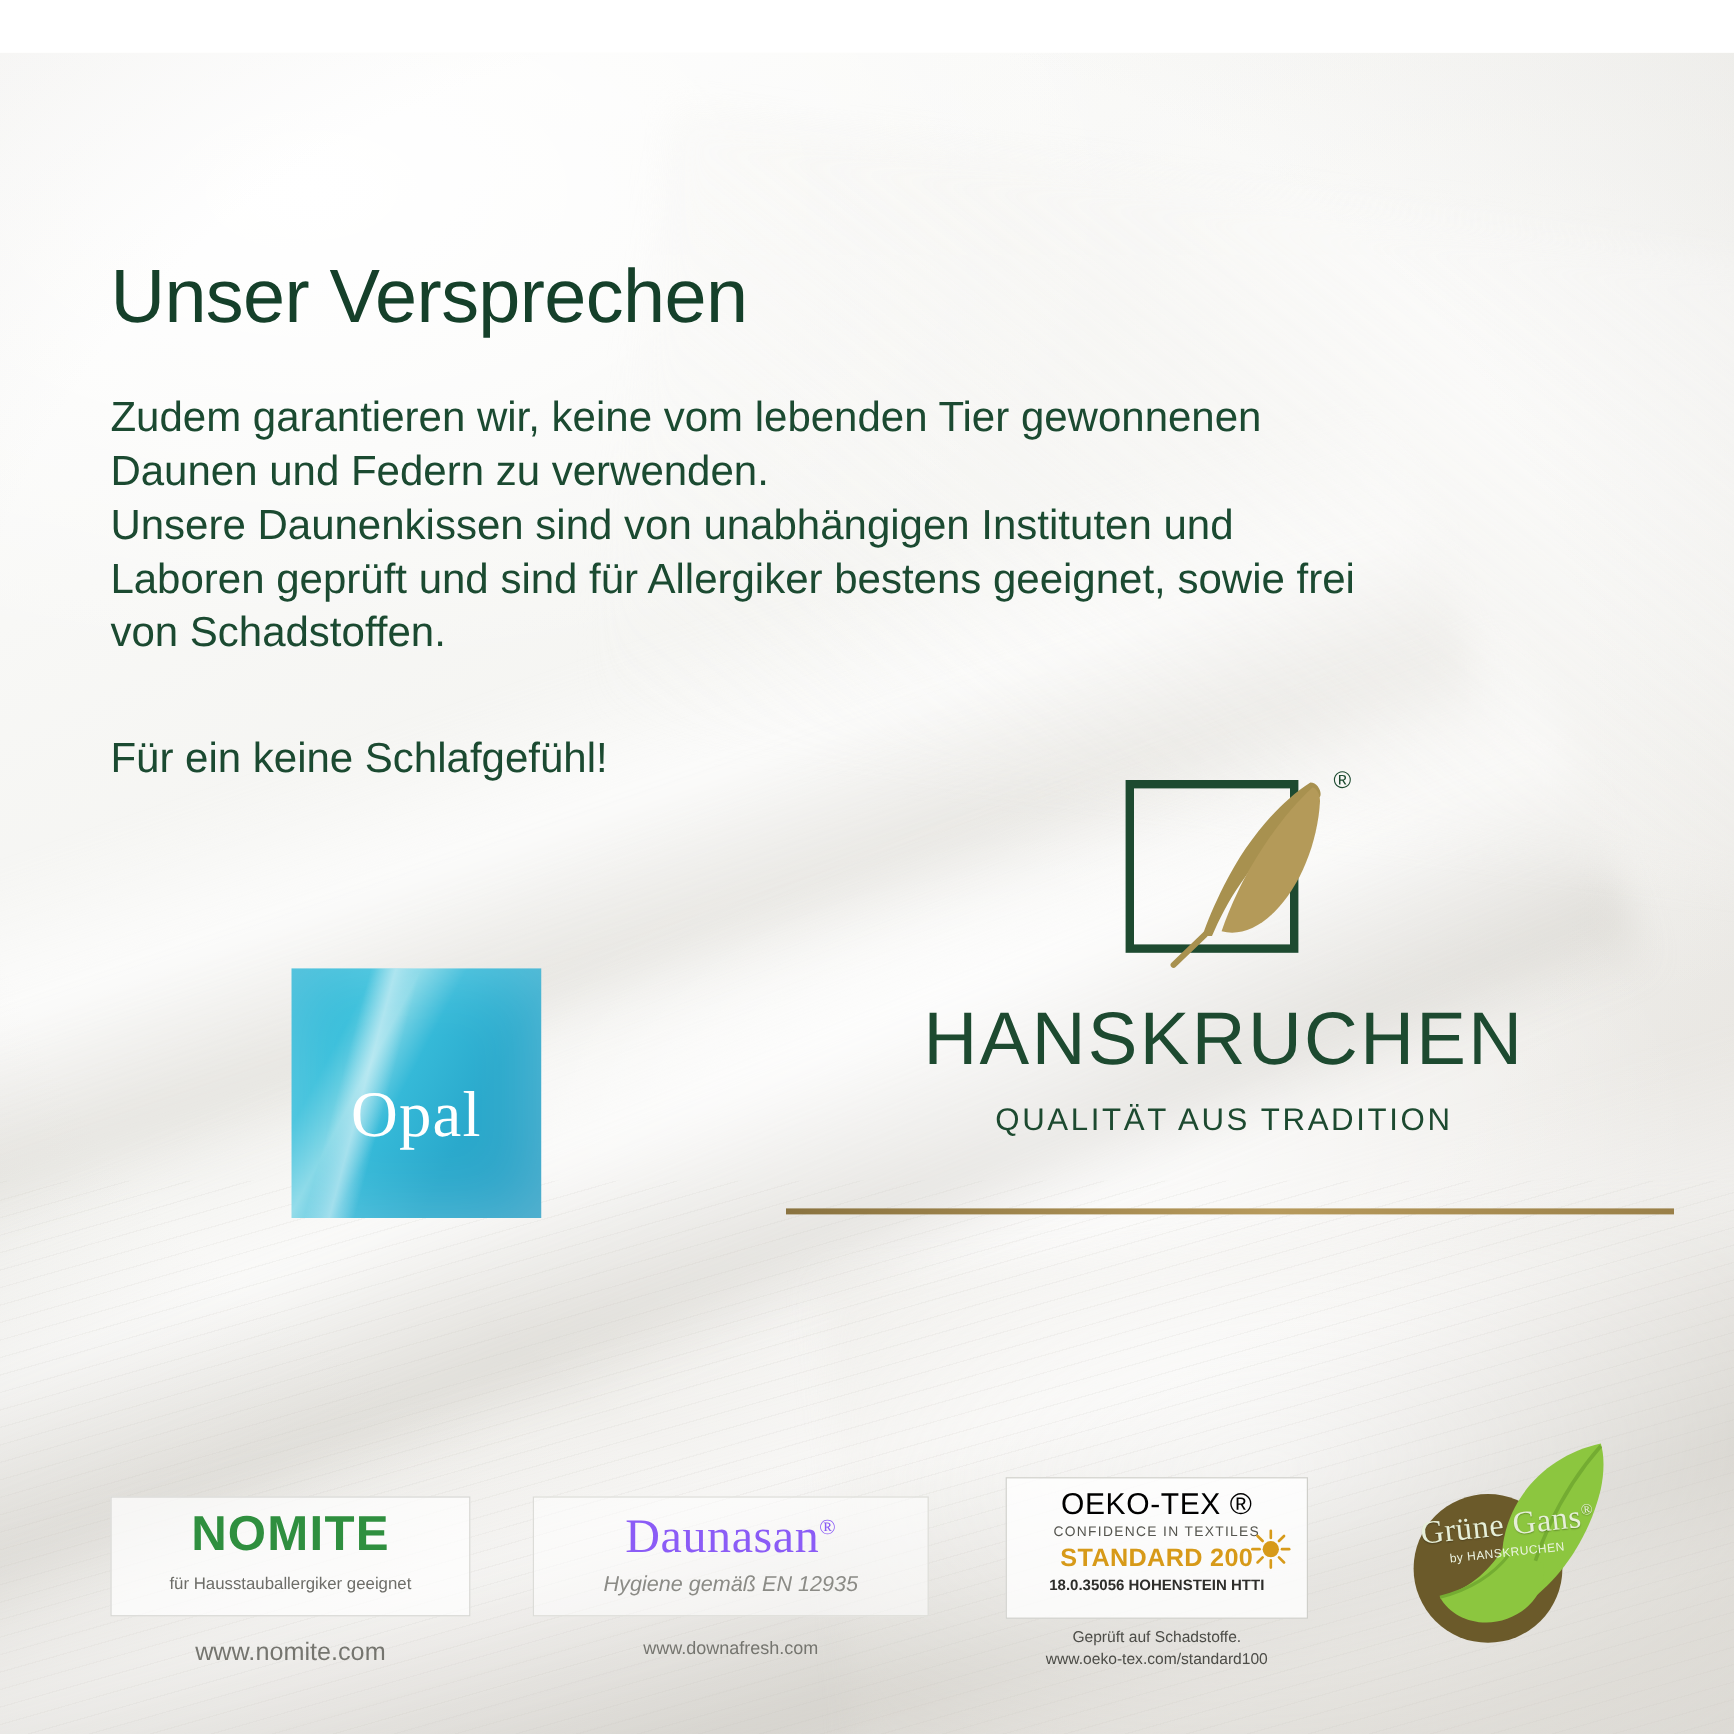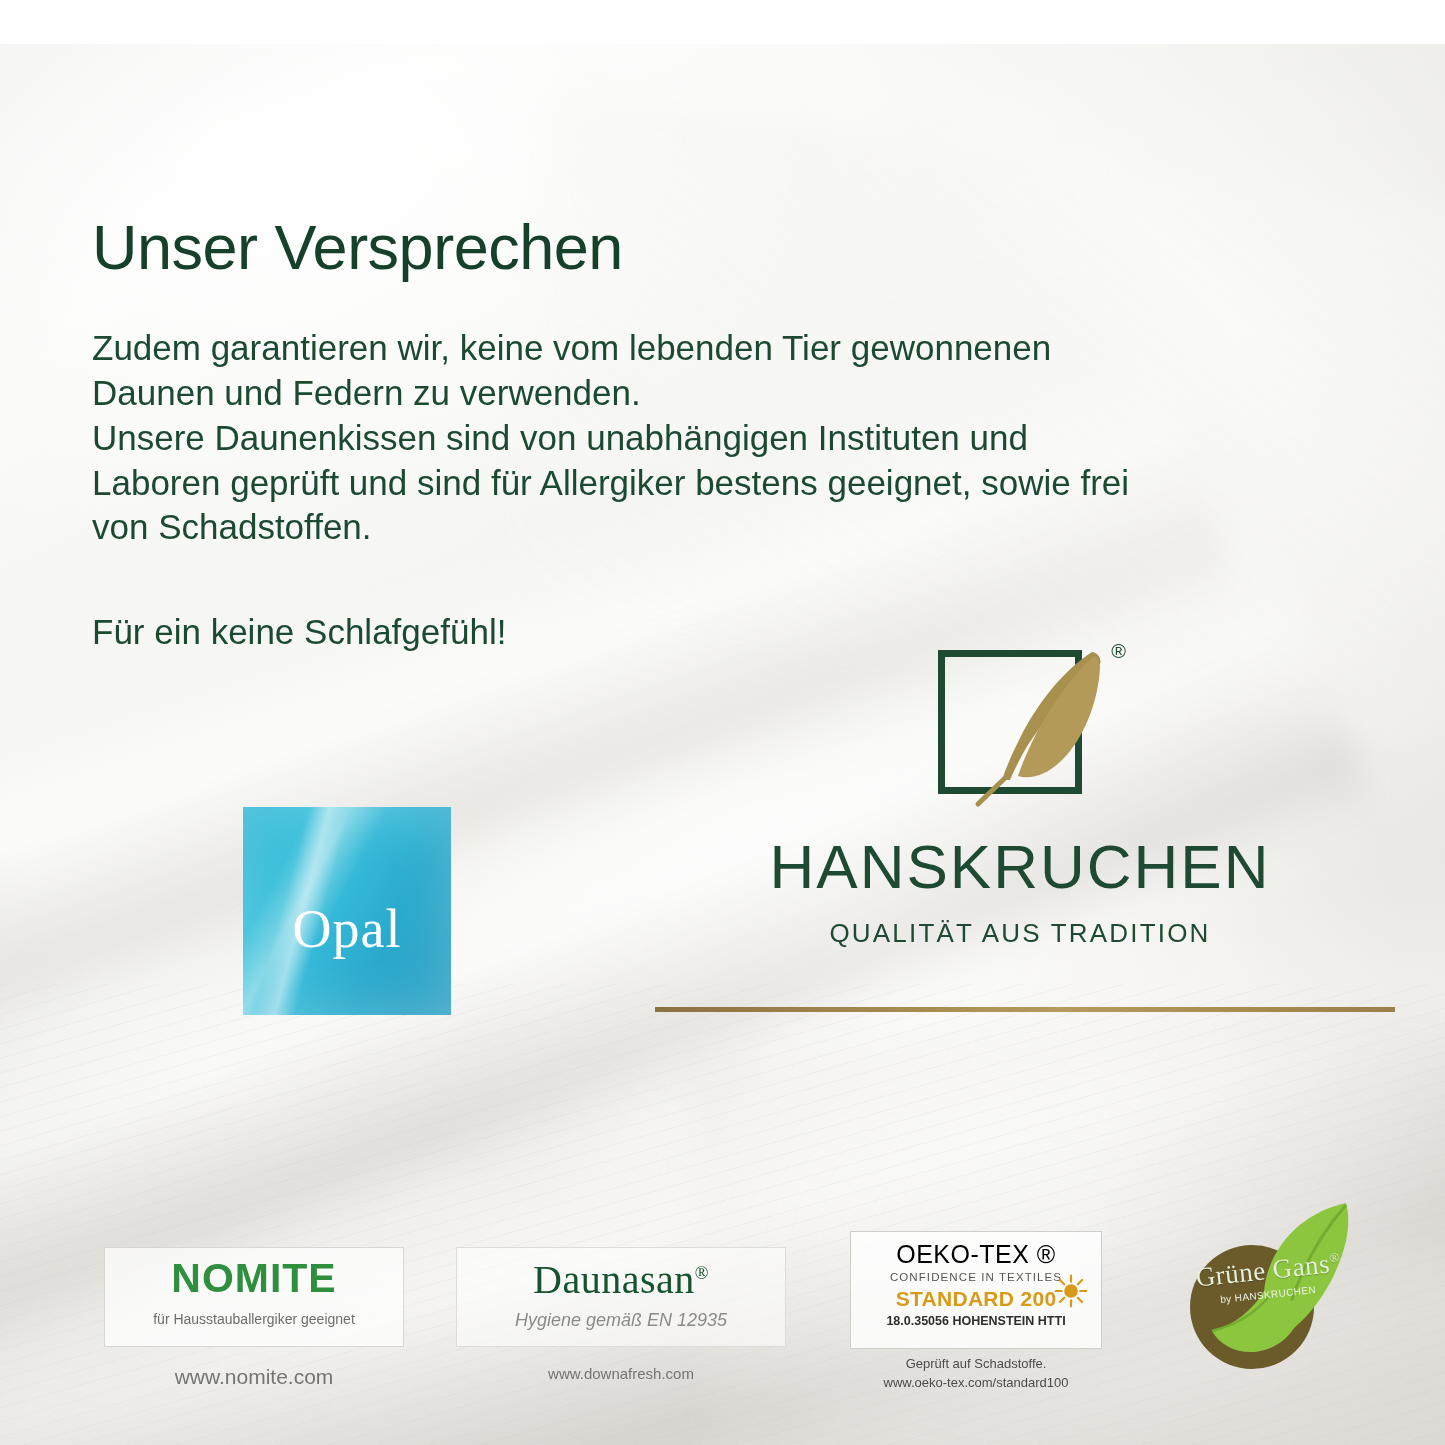--- a/index.html
+++ b/index.html
@@ -196,21 +196,21 @@
     left: 655px;
     top: 963px;
     width: 740px;
     height: 5px;
     background: linear-gradient(90deg, #8a7340 0%, #b79a5c 55%, #9a8049 100%);
   }
 
   
   .badges {
     position: absolute;
-    left: 12px;
+    left: 0;
     top: 1195px;
     width: 1424px;
     height: 160px;
   }
   .badge {
     position: absolute;
     box-sizing: border-box;
   }
 
   
@@ -249,21 +249,21 @@
   .daunasan {
     left: 444px; top: 8px; width: 330px; height: 100px;
     border: 1px solid #dcdcd8;
     background: rgba(255,255,255,.55);
     text-align: center;
     padding-top: 12px;
   }
   .daunasan-word {
     font-family: "Liberation Serif", serif;
     font-size: 40px;
-    color: #14532d;
+    color: #8b5cf6;
     line-height: 1;
     letter-spacing: .5px;
   }
   .daunasan-word sup { font-size: 18px; vertical-align: super; }
   .daunasan-sub {
     font-style: italic;
     font-size: 18px;
     color: #8b8b86;
     margin-top: 10px;
   }

